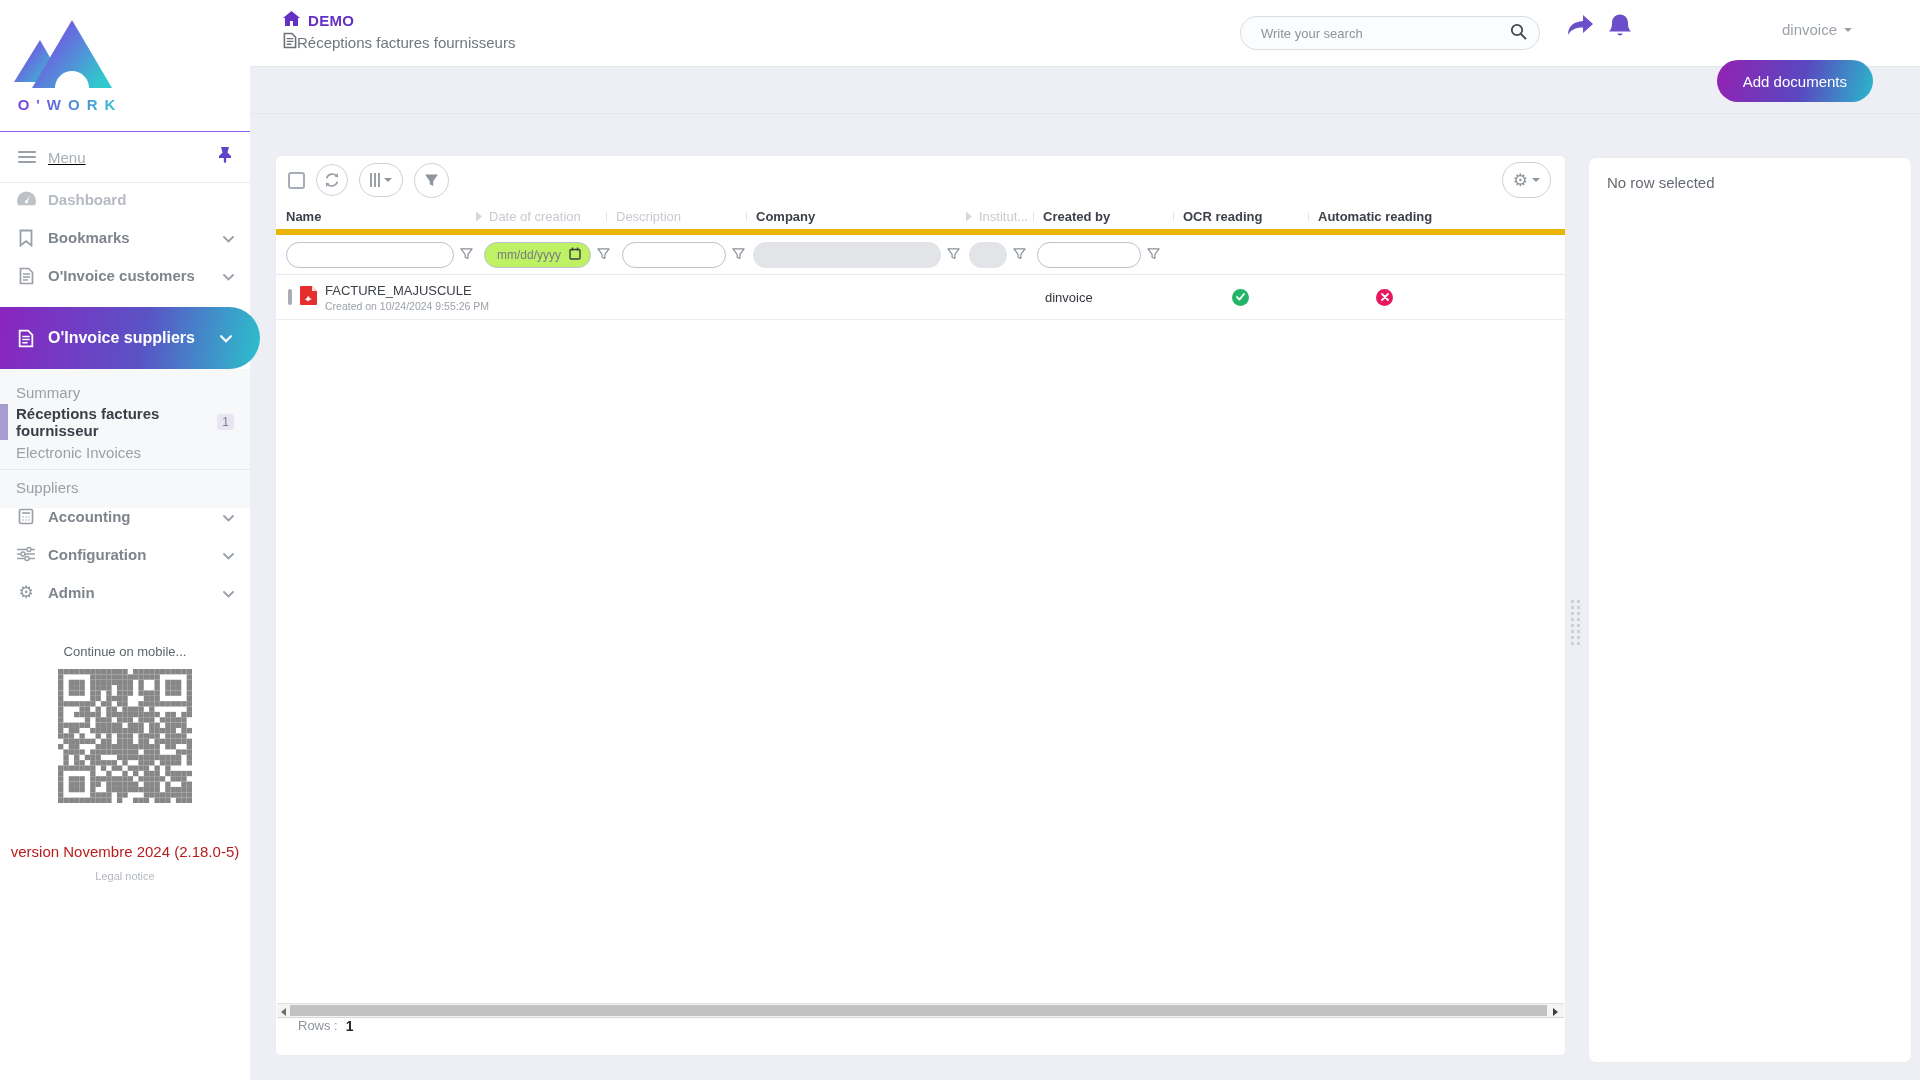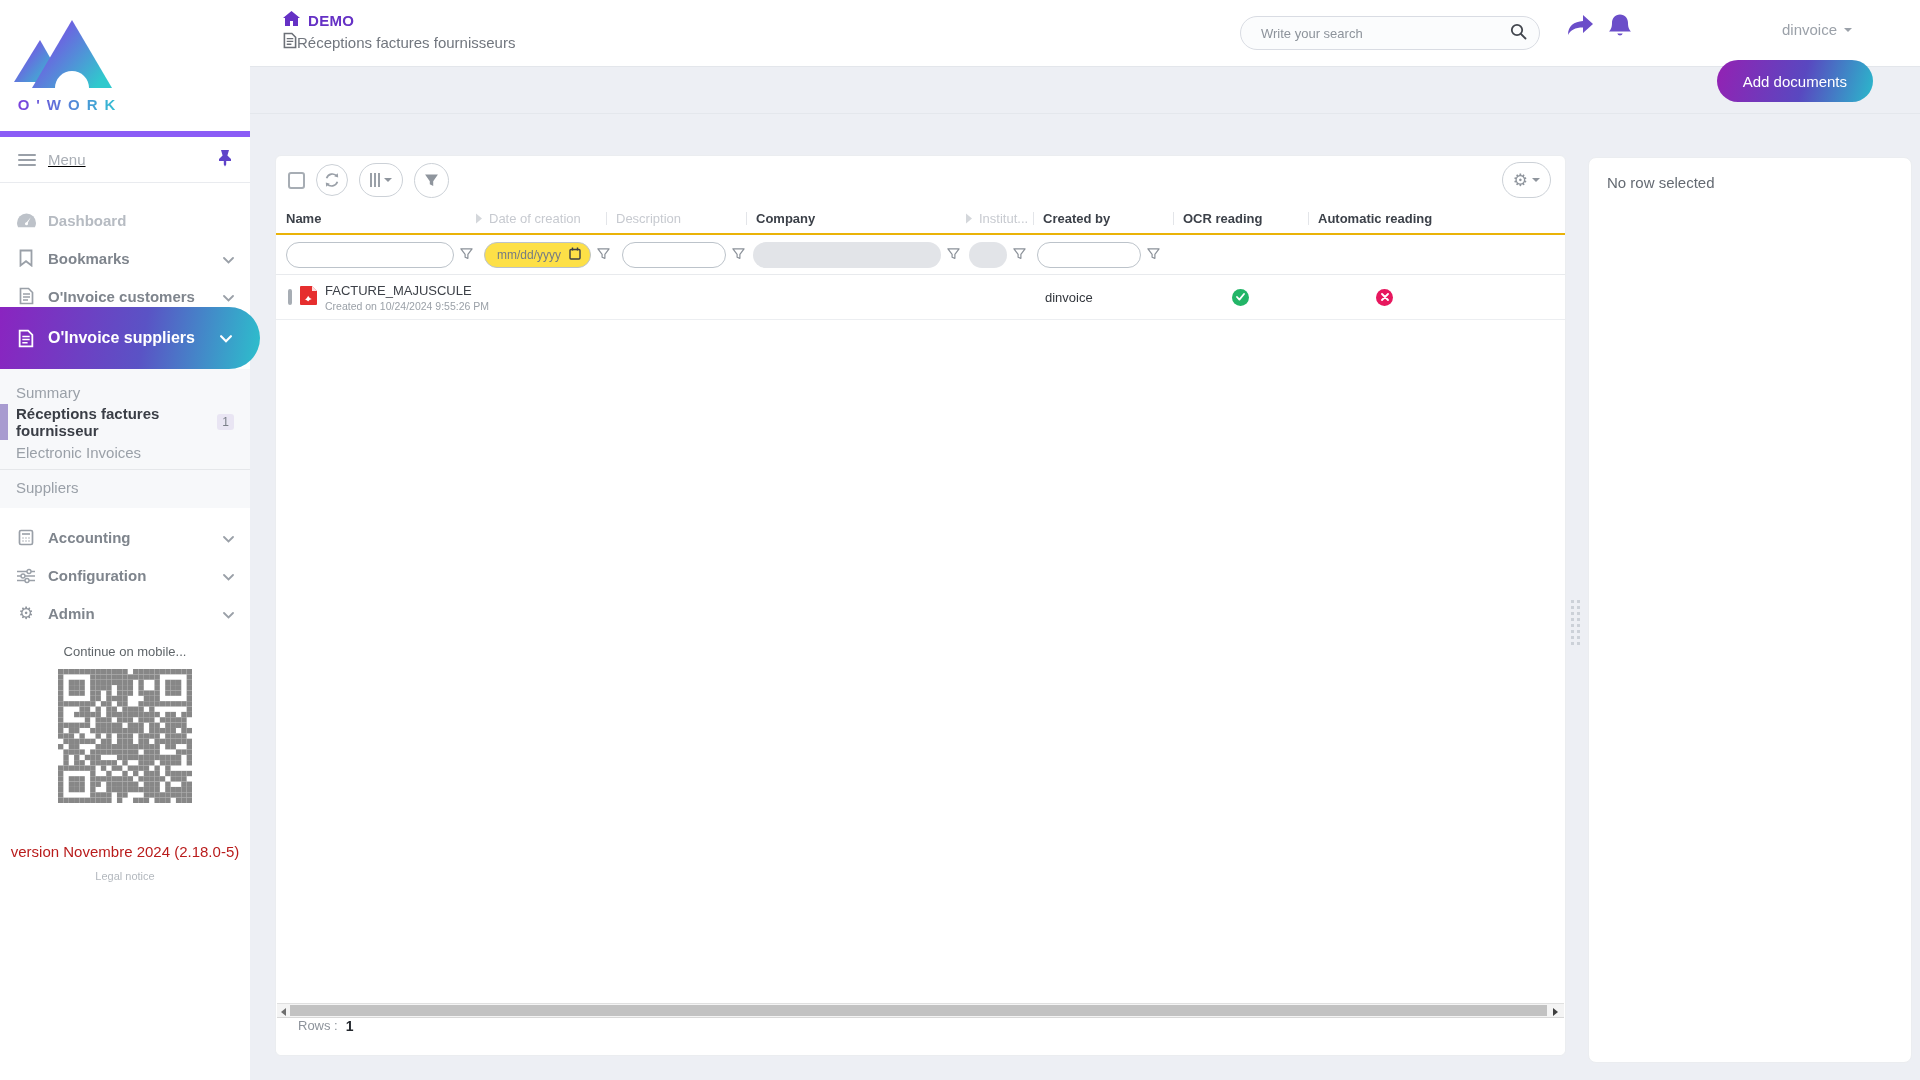--- a/index.html
+++ b/index.html
@@ -4,27 +4,27 @@
 <style>
   * { margin:0; padding:0; box-sizing:border-box; }
   body { font-family:"Liberation Sans","DejaVu Sans",sans-serif; background:#edeff4; }
   .page { position:relative; width:1920px; height:1080px; background:#edeff4; overflow:hidden; }
 
   
   .sidebar { position:absolute; left:0; top:0; width:250px; height:1080px; background:#fff; z-index:5; }
   .logo { height:131px; padding-top:12px; display:flex; flex-direction:column; align-items:center; width:140px; }
   .logo-text { font-size:15px; font-weight:700; letter-spacing:7px; margin-top:2px;
                background:linear-gradient(90deg,#7a40dd,#2fc6d2); -webkit-background-clip:text; background-clip:text; color:transparent; }
-  .menu-row { height:52px; border-top:6px solid #8b5cf6; border-bottom:1px solid #e9ebef;
+  .menu-row { height:52px; border-top:1px solid #8b5cf6; border-bottom:1px solid #e9ebef;
               display:flex; align-items:center; padding:0 18px;text-decoration:underline; }
   .hamburger { display:inline-flex; flex-direction:column; gap:3px; width:18px; cursor:pointer; }
   .hamburger i { height:2px; background:#9aa0a8; border-radius:1px; }
   .menu-label { margin-left:12px; font-size:15px; color:#a9aeb5; flex:1; }
   .nav { padding-top:8px; }
-  .nav-item { height:38px; display:flex; align-items:flex-end; padding:0 16px; gap:12px;
+  .nav-item { height:38px; display:flex; align-items:flex-start; padding:0 16px; gap:12px;
               font-size:15px; font-weight:600; color:#7f858d; cursor:pointer; }
   .nav-item.dim { color:#b6bbc2; }
   .nav-item .chev { margin-left:auto; }
   .nico { width:20px; display:flex; justify-content:center; }
   .nav-active { margin-top:2px; width:260px; height:62px; display:flex; align-items:center; gap:12px;
                 padding:0 16px; border-radius:0 31px 31px 0; color:#fff; font-size:16px; font-weight:700;
                 background:linear-gradient(100deg,#8a24c0 0%,#5a53c5 55%,#2cc0cc 100%); cursor:pointer; }
   .nav-active .chev { margin-left:auto; margin-right:12px; }
   .submenu { background:#f7f8fa; padding:8px 0 6px 0; }
   .sub-item { height:30px; display:flex; align-items:center; padding:0 16px; font-size:15px;
@@ -72,33 +72,33 @@
   .oval-btn { height:34px; padding:0 10px; border-radius:17px; border:1px solid #ccd1d7; background:#fff;
               display:flex; align-items:center; gap:4px; cursor:pointer; }
   .gear-btn { position:absolute; right:14px; top:6px; height:36px; border-radius:18px; }
   .gear-glyph { font-family:"DejaVu Sans",sans-serif; font-size:17px; color:#8f959d; line-height:1; }
   .caret { width:0; height:0; border-left:4px solid transparent; border-right:4px solid transparent;
            border-top:4px solid #8f959d; display:inline-block; }
   .colbars { display:flex; gap:2px; }
   .colbars i { width:2px; height:14px; background:#9aa0a8; display:block; }
 
   .tcols { display:grid; grid-template-columns:195px 135px 140px 215px 72px 140px 135px 153px 1fr; }
-  .thead { height:31px; align-items:center; border-bottom:2px solid #eab308; font-size:13px; }
+  .thead { height:31px; align-items:center; border-bottom:6px solid #eab308; font-size:13px; }
   .th { display:flex; align-items:center; gap:6px; padding-left:10px; height:100%; position:relative; white-space:nowrap; }
   .th.strong { color:#3c4149; font-weight:700; }
   .th.muted { color:#c7cad0; font-weight:400; }
   .th.tri { padding-left:4px; }
   .th.bl::before { content:''; position:absolute; left:0; top:8px; bottom:8px; width:1px; background:#e3e5e9; }
 
   .tfilter { height:40px; align-items:center; border-bottom:1px solid #e8eaed; }
   .fc { display:flex; align-items:center; gap:6px; padding-left:10px; }
   .fin { height:26px; border:1px solid #bcc3ca; border-radius:13px; background:#fff; outline:none;
          font-size:12px; padding:0 10px; font-family:inherit; color:#3c4047; }
   .fin.disabled { background:#e2e4e8; border:none; }
-  .datein { height:26px; border:1px solid #bcc3ca; border-radius:13px; background:#fde047; display:flex;
+  .datein { height:26px; border:1px solid #bcc3ca; border-radius:13px; background:#bef264; display:flex;
             align-items:center; gap:8px; padding:0 9px 0 12px; font-size:12px; color:#757b82; cursor:text; }
 
   .trow { height:45px; align-items:center; border-bottom:1px solid #eceef1; font-size:13px; color:#33373d; }
   .namecell { display:flex; align-items:center; gap:8px; padding-left:12px; white-space:nowrap; }
   .rname { font-size:13px; color:#3d4148; }
   .rsub { font-size:10.5px; color:#9ba1a8; margin-top:2px; }
   .ccell { display:flex; justify-content:center; }
   .dot-ic { width:17px; height:17px; border-radius:50%; display:flex; align-items:center; justify-content:center; }
 
   .hscroll { position:absolute; bottom:37px; left:1px; right:1px; height:15px; background:#f4f4f4;

